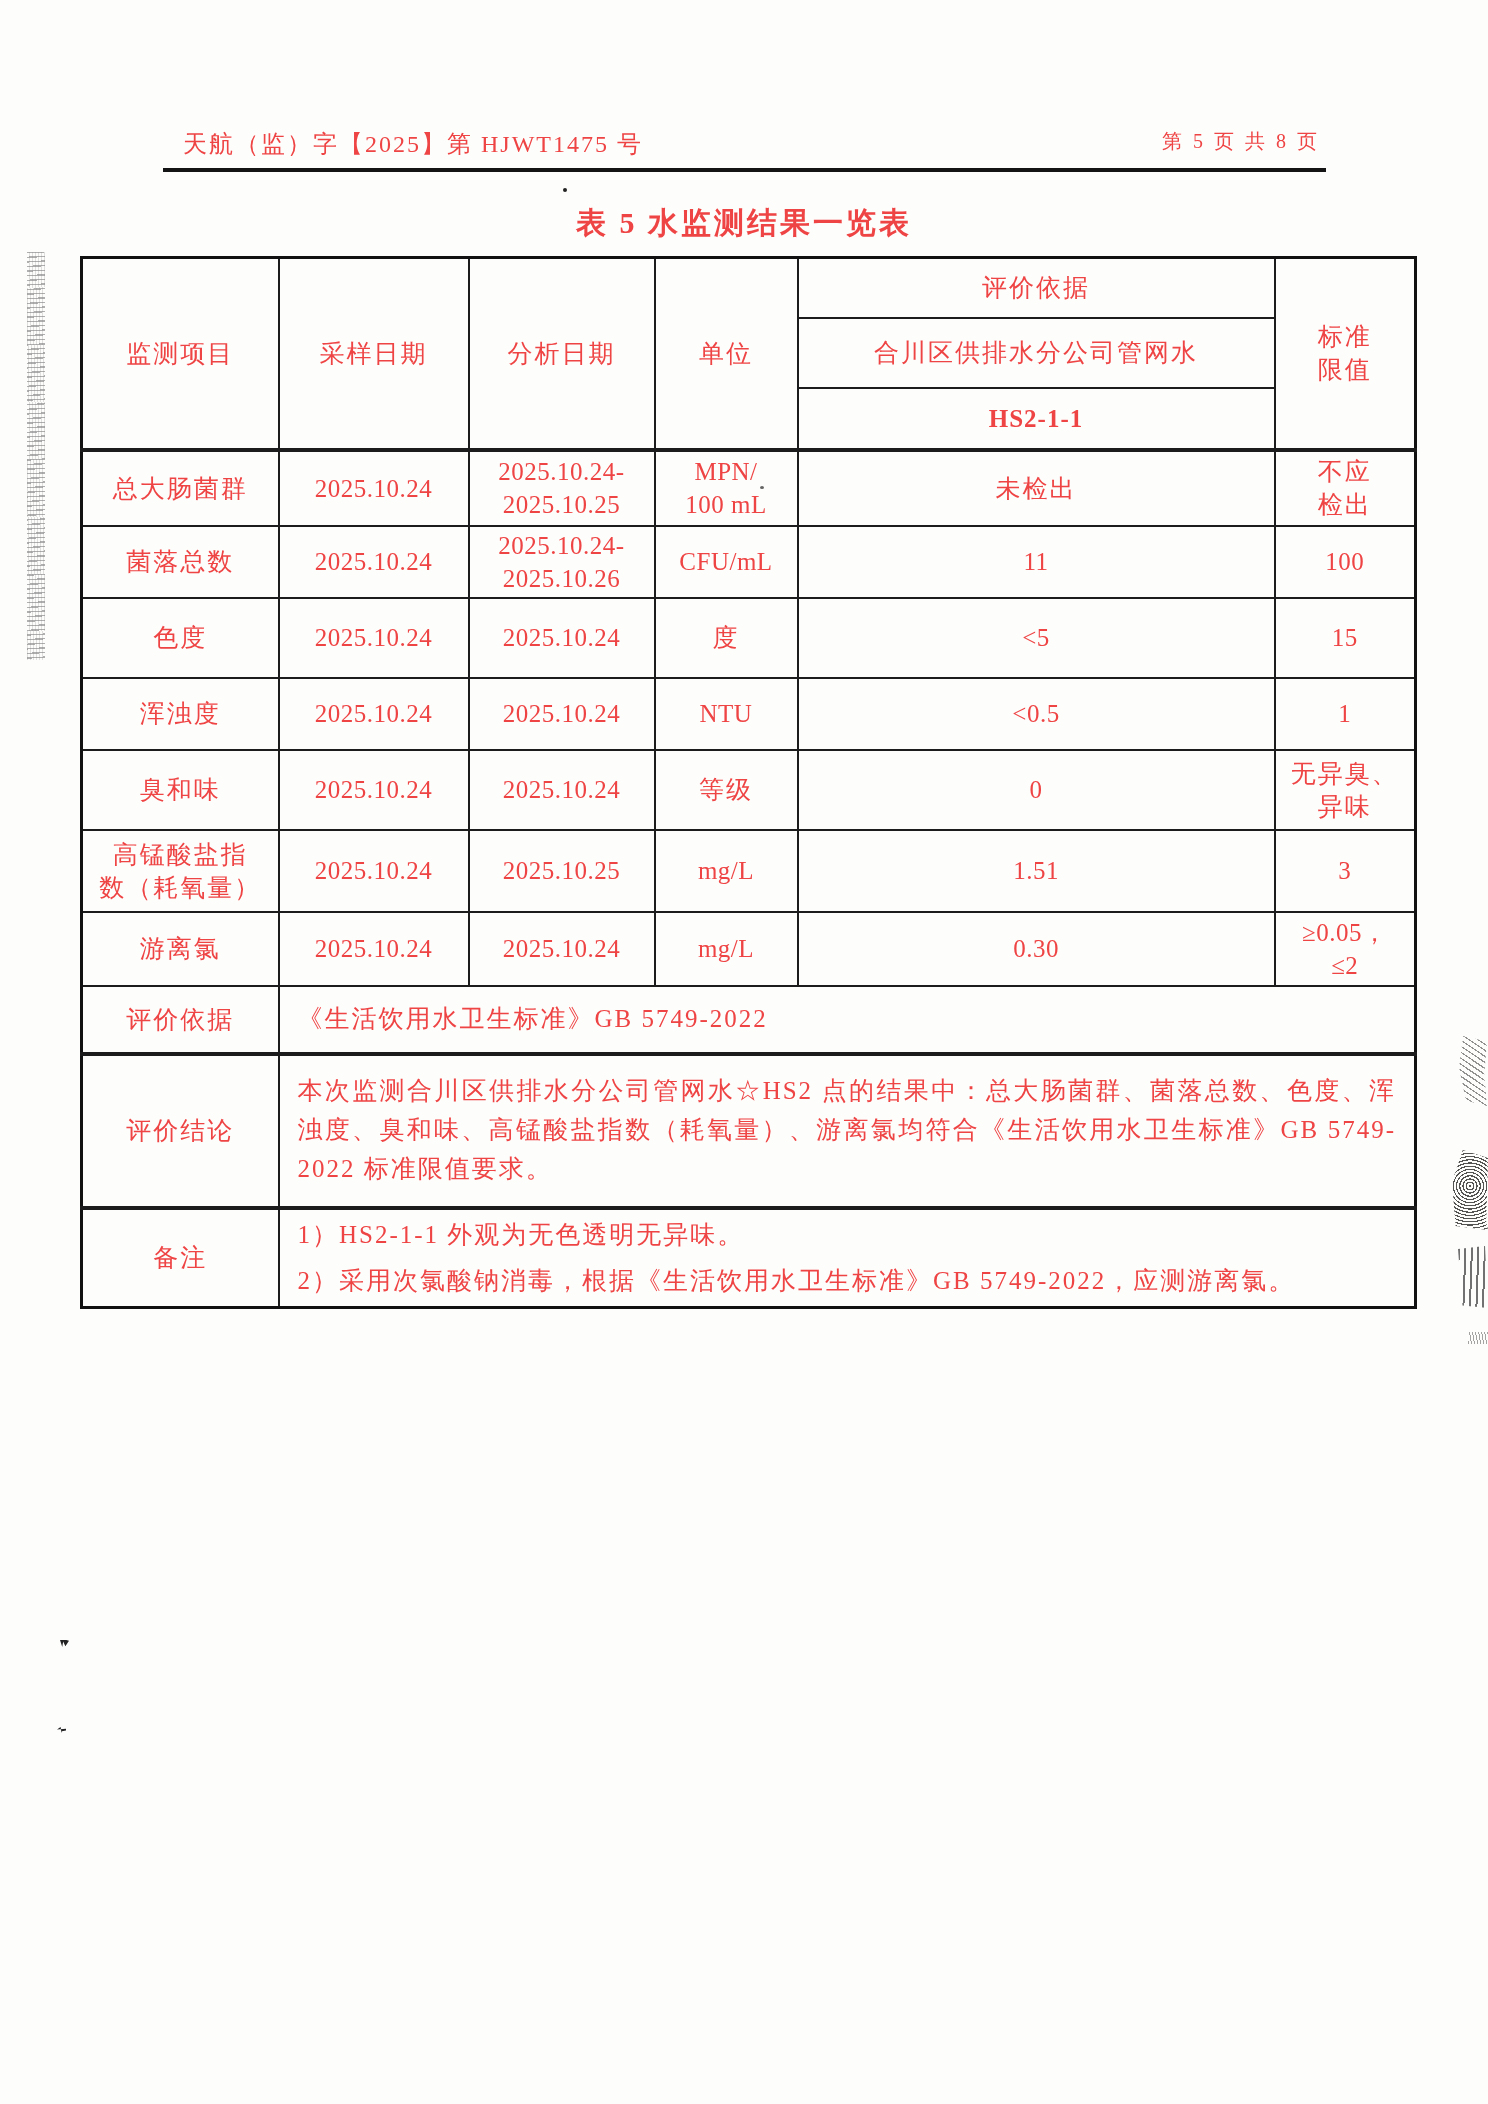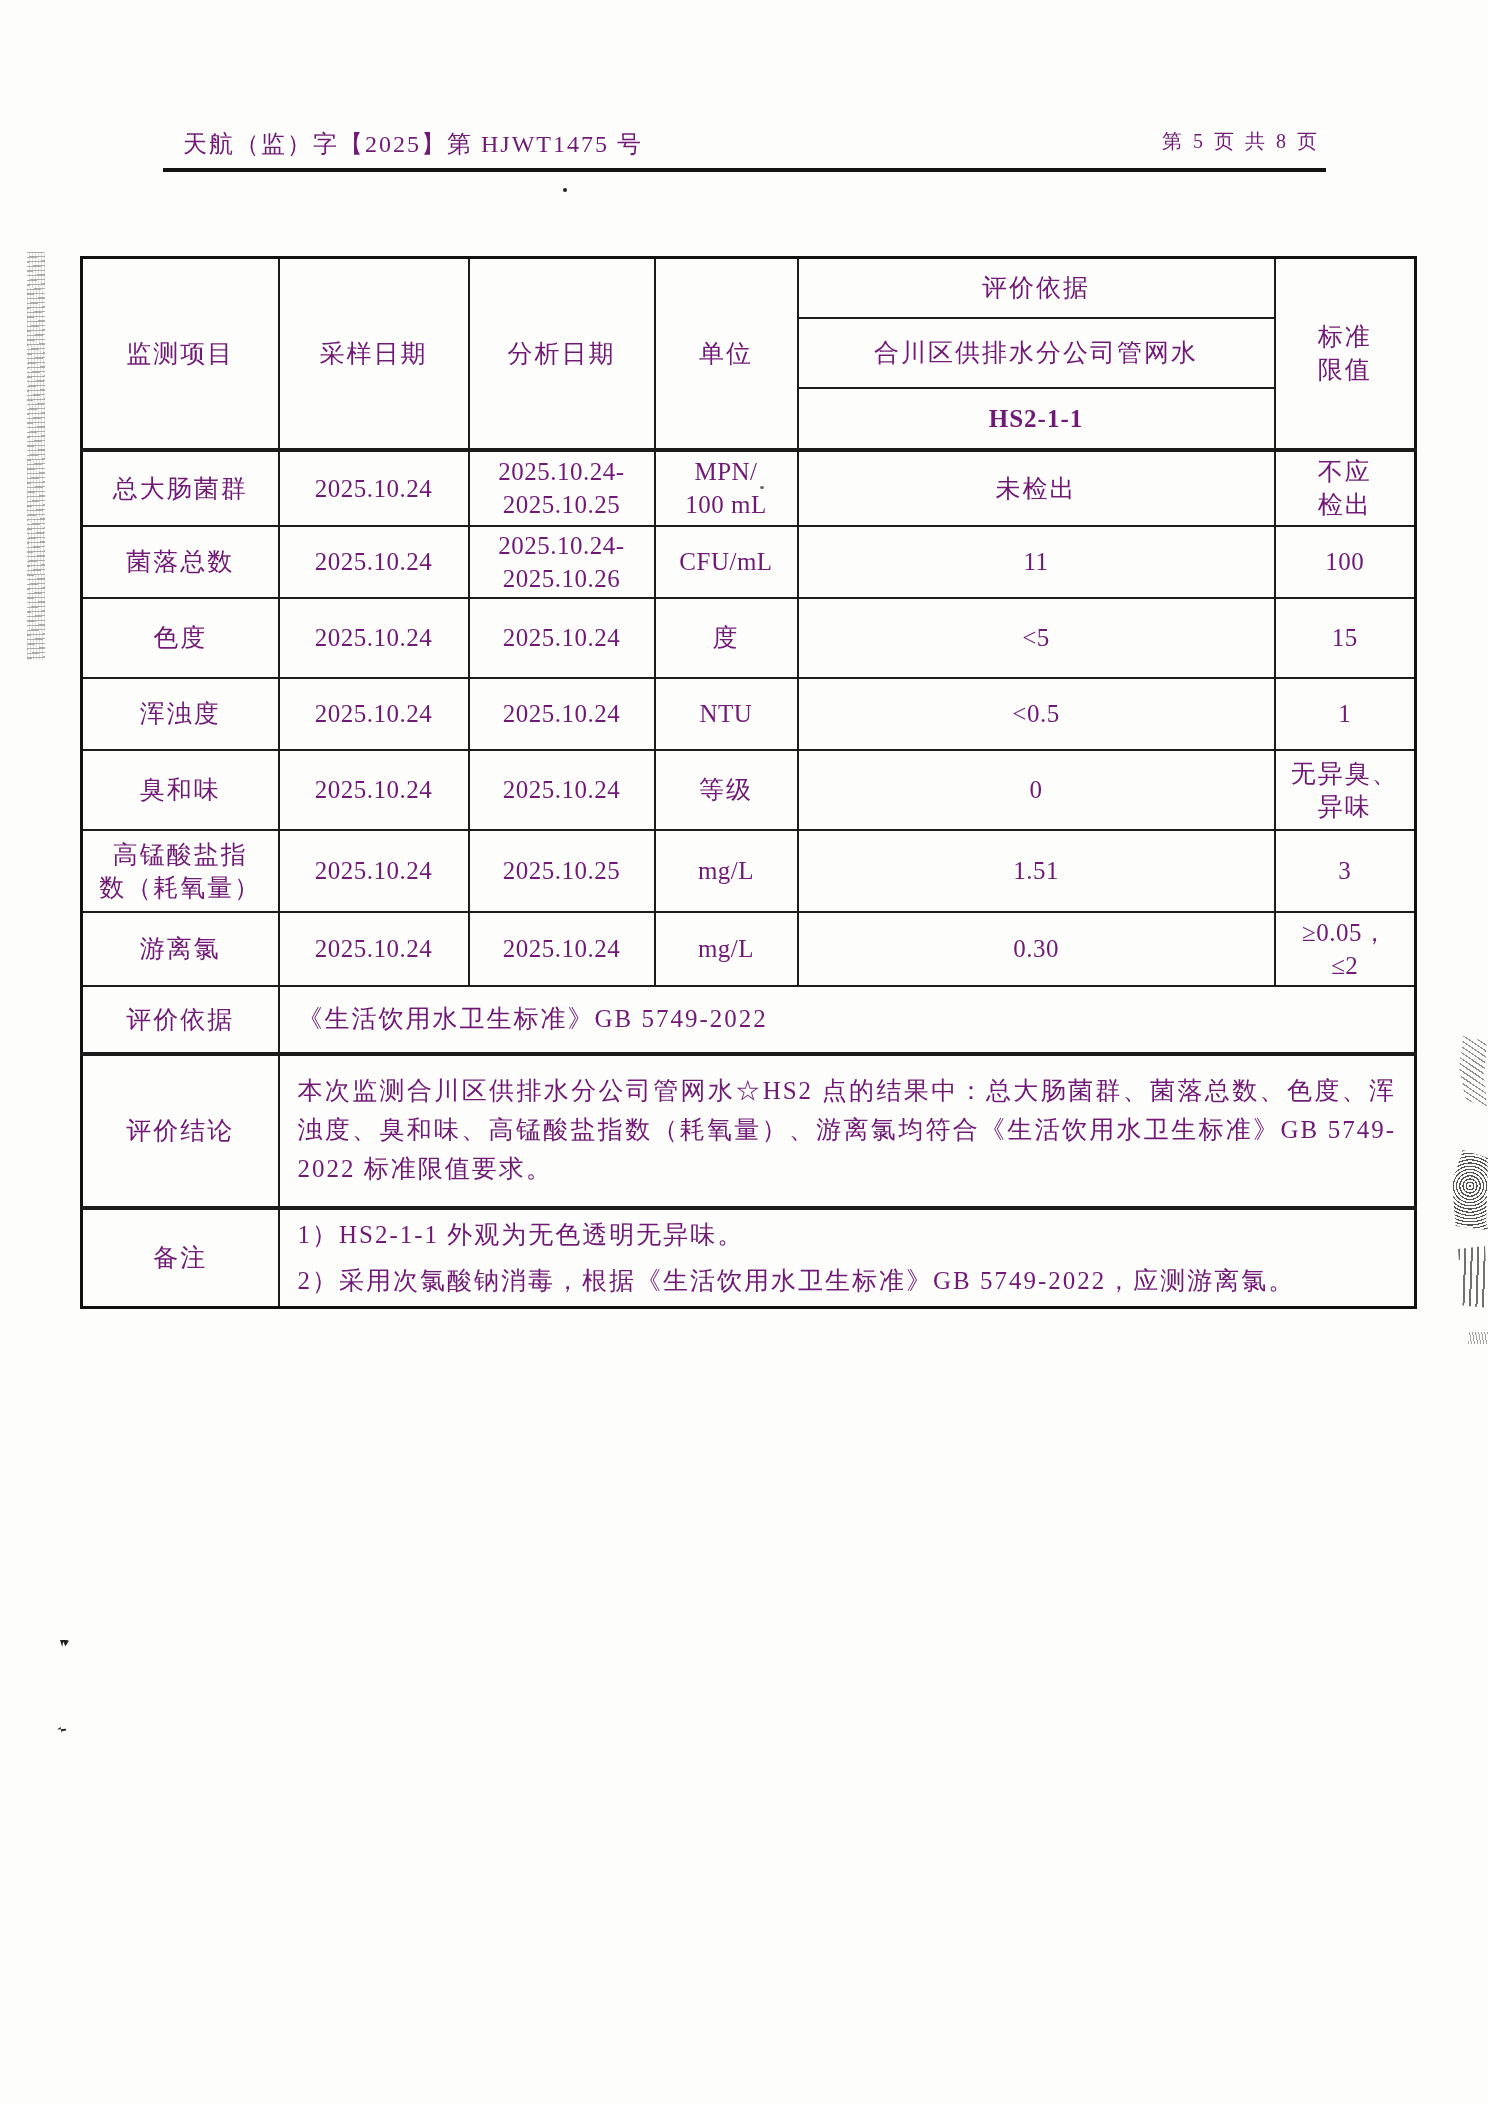--- a/index.html
+++ b/index.html
@@ -2,21 +2,21 @@
 <html lang="zh"><head>
 <meta charset="utf-8">
 <style>
   html,body{margin:0;padding:0;background:#e8e8e8;}
   .page{
     position:relative;
     width:1488px;height:2104px;
     margin:0 auto;
     background:#fdfdfc;
     font-family:"Liberation Serif","DejaVu Serif",serif;
-    color:#701a75;
+    color:#ef4444;
     overflow:hidden;
   }
   
   .doc-number{
     position:absolute;left:183px;top:128px;
     font-size:24px;letter-spacing:2px;white-space:nowrap;
   }
   .page-number{
     position:absolute;right:168px;top:128px;
     font-size:20px;letter-spacing:3px;white-space:nowrap;
@@ -95,20 +95,21 @@
 </style>
 </head>
 <body>
 
 <div class="page">
 
   <div class="doc-number">天航（监）字【2025】第 HJWT1475 号</div>
   <div class="page-number">第 5 页 共 8 页</div>
   <div class="header-rule"></div>
 
+  <div class="title">表 5  水监测结果一览表</div>
 
   <table class="results">
     <colgroup>
       <col style="width:197px">
         <col style="width:190px">
         <col style="width:186px">
       <col style="width:143px">
         <col style="width:477px">
         <col style="width:141px">
     </colgroup>

